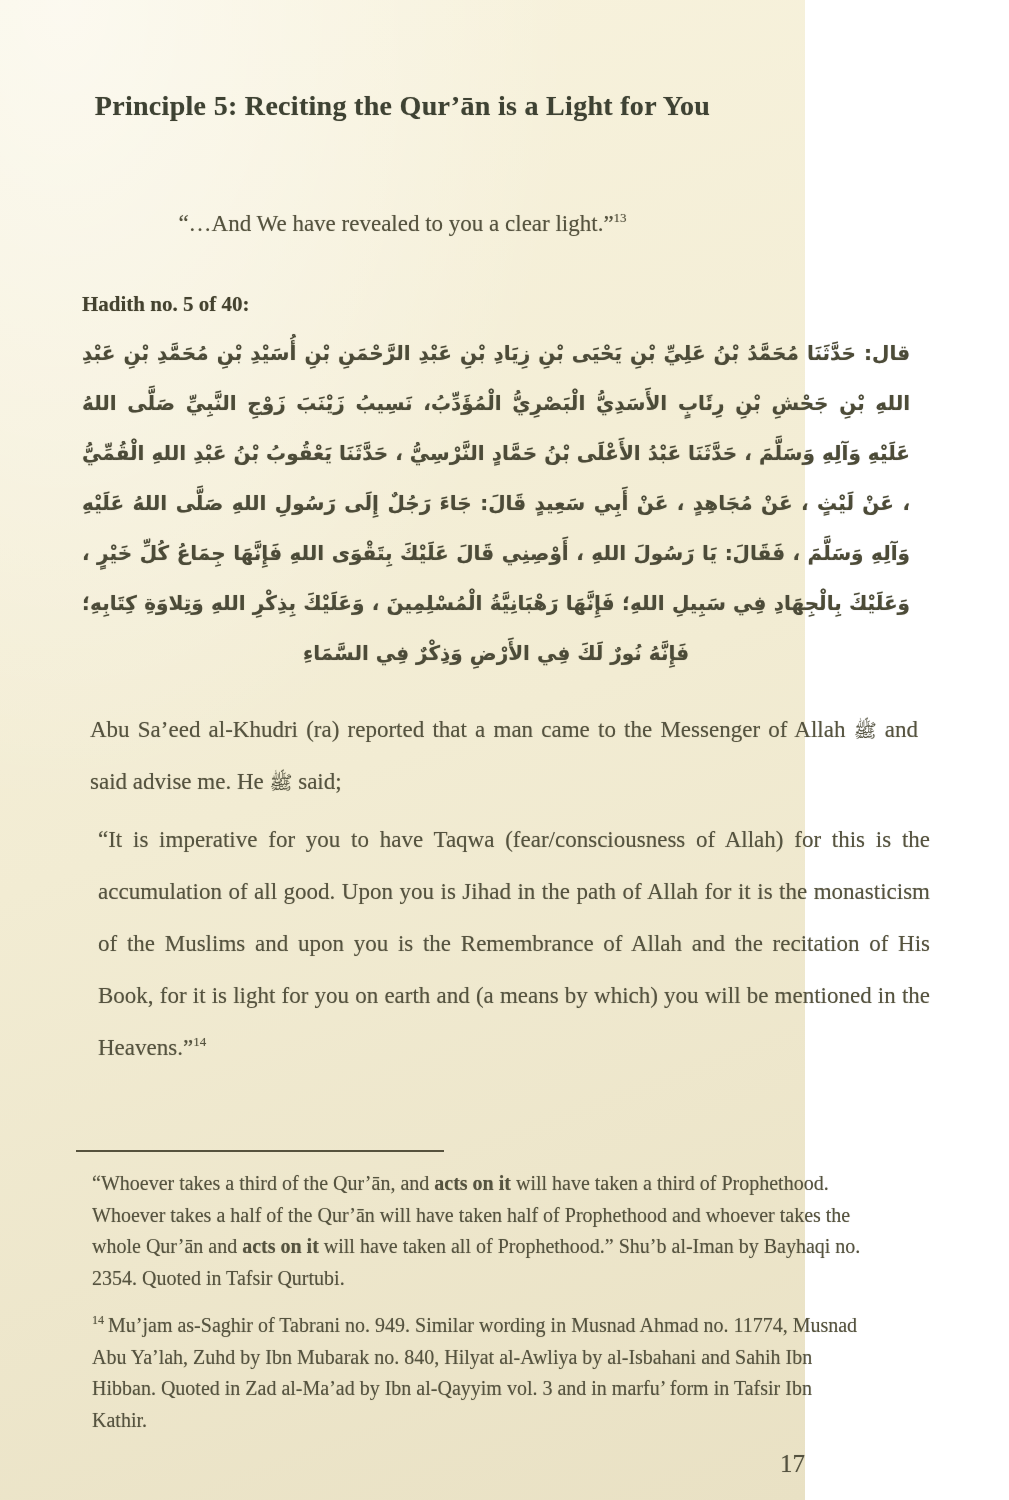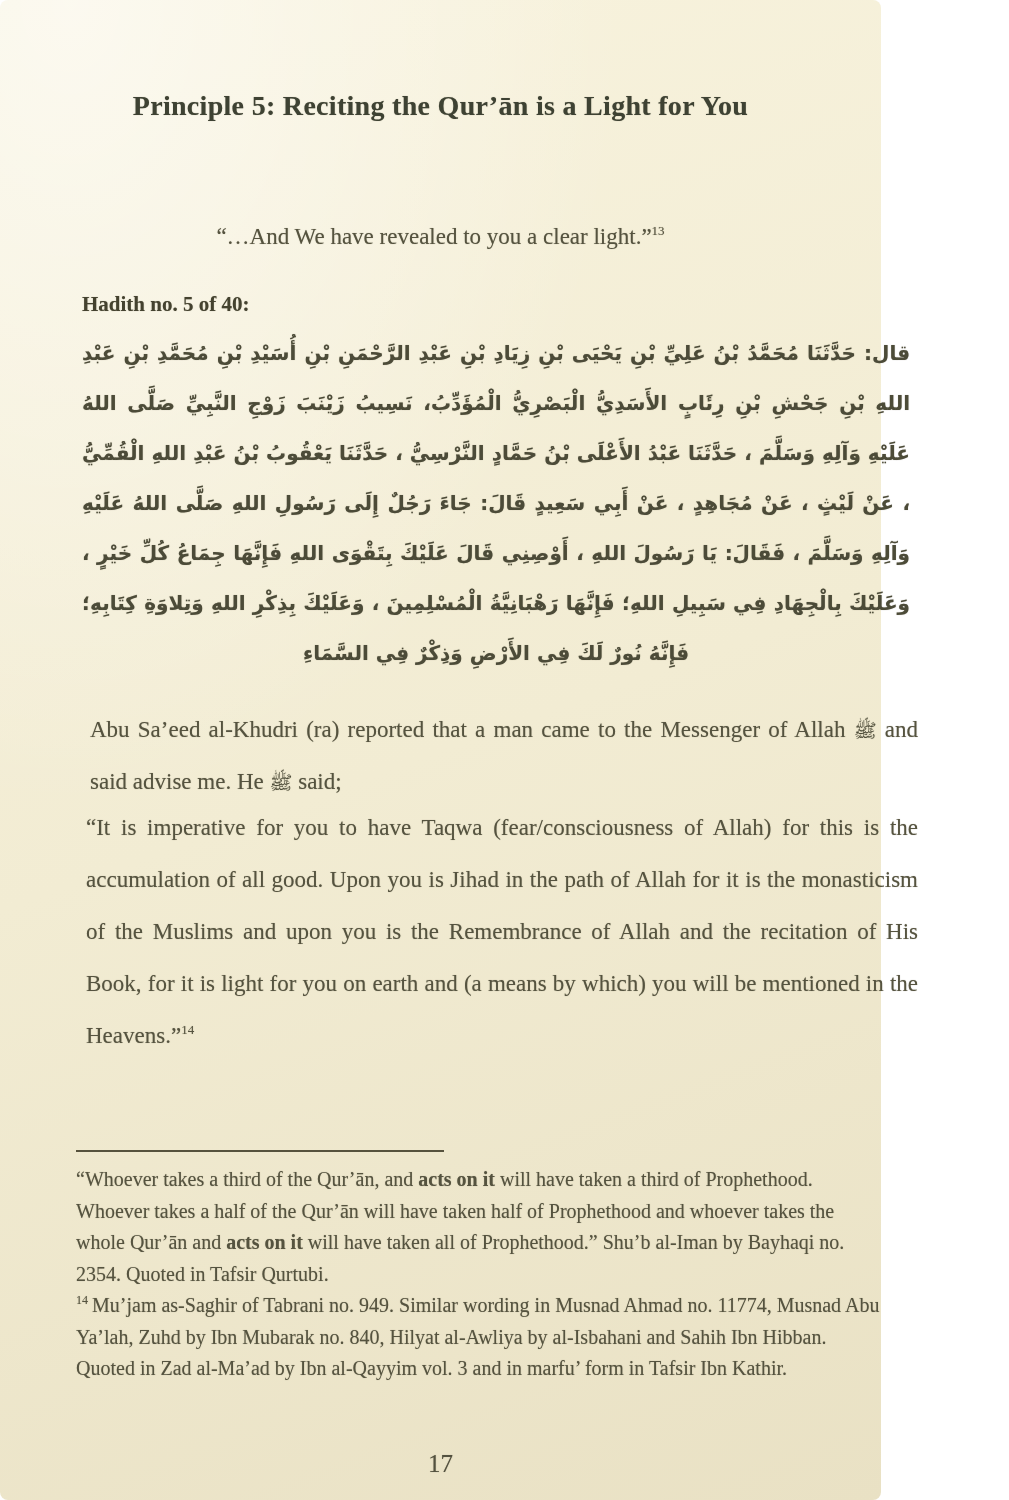--- a/index.html
+++ b/index.html
@@ -4,43 +4,42 @@
 <style>
   html, body { margin: 0; padding: 0; }
   body {
     width: 1009px; height: 1500px;
     font-family: "Liberation Serif", "DejaVu Serif", serif;
     color: #53513f;
     overflow: hidden;
   }
   .page {
     position: relative;
-    width: 881px; height: 1500px;
+    width: 805px; height: 1500px;
     background:
       radial-gradient(140% 120% at 8% 0%, rgba(255,255,255,0.55) 0%, rgba(255,255,255,0) 45%),
       linear-gradient(160deg, #f8f3de 0%, #f2ecd3 50%, #e9e1c4 100%);
-    border-radius: 8px;
   }
   .txt-soft { text-shadow: 0 0 1px rgba(90,86,66,0.45); }
 
   .title {
     position: absolute; top: 90px; left: 0; width: 100%;
     margin: 0; text-align: center;
     font-size: 28px; font-weight: bold; color: #3e4233;
     letter-spacing: 0.3px;
   }
   .verse-arabic {
     position: absolute; top: 158px; left: 0; width: 100%;
     text-align: center; direction: rtl;
     font-family: "DejaVu Sans", sans-serif;
     font-size: 24px; font-weight: bold; color: #4a4a38;
     line-height: 56px;
   }
   .verse-translation {
-    position: absolute; top: 224px; left: 0; width: 100%;
+    position: absolute; top: 211px; left: 0; width: 100%;
     text-align: center;
     font-size: 23px; color: #55533f;
   }
   .hadith-heading {
     position: absolute; top: 292px; left: 82px;
     margin: 0;
     font-size: 21px; font-weight: bold; color: #44422f;
   }
   .hadith-arabic {
     position: absolute; top: 328px; left: 82px; width: 828px;
@@ -50,47 +49,47 @@
     font-size: 20px; font-weight: bold; color: #4c4b38;
     line-height: 50px;
   }
   .narration {
     position: absolute; top: 696px; left: 82px; width: 828px;
     margin: 8px; text-align: justify;
     font-size: 23px; line-height: 52px; color: #55533f;
   }
   .quote {
     position: absolute; top: 798px; left: 82px; width: 832px;
-    margin: 4px; text-align: justify;
+    margin: 16px; text-align: justify;
     font-size: 23px; line-height: 52px; color: #55533f;
   }
   .pbuh {
     font-family: "DejaVu Sans", sans-serif;
     font-size: 19px; color: #4c4b38;
   }
   sup.ref {
     font-size: 13px; line-height: 0; vertical-align: super;
     color: #55533f;
   }
   .footnote-area {
     position: absolute; top: 1150px; left: 76px; width: 806px;
   }
   .fn-divider {
     width: 368px; height: 2px; background: #56523d;
     margin-bottom: 12px;
   }
   .fn {
-    margin: 0; text-align: left;
+    margin: 16px; text-align: left;
     font-size: 20px; line-height: 31.5px; color: #55533f;
   }
   .fn sup.ref { font-size: 12px; margin-right: 4px; }
   .bold { font-weight: bold; }
   .page-number {
     position: absolute; top: 1450px; left: 0; width: 100%;
-    text-align: center; font-size: 25px; color: #53513f;
+    text-align: right; font-size: 25px; color: #53513f;
   }
 </style>
 </head>
 <body>
 
 <div class="page">
 
   <h1 class="title txt-soft">Principle 5: Reciting the Qur’ān is a Light for You</h1>
 
 

